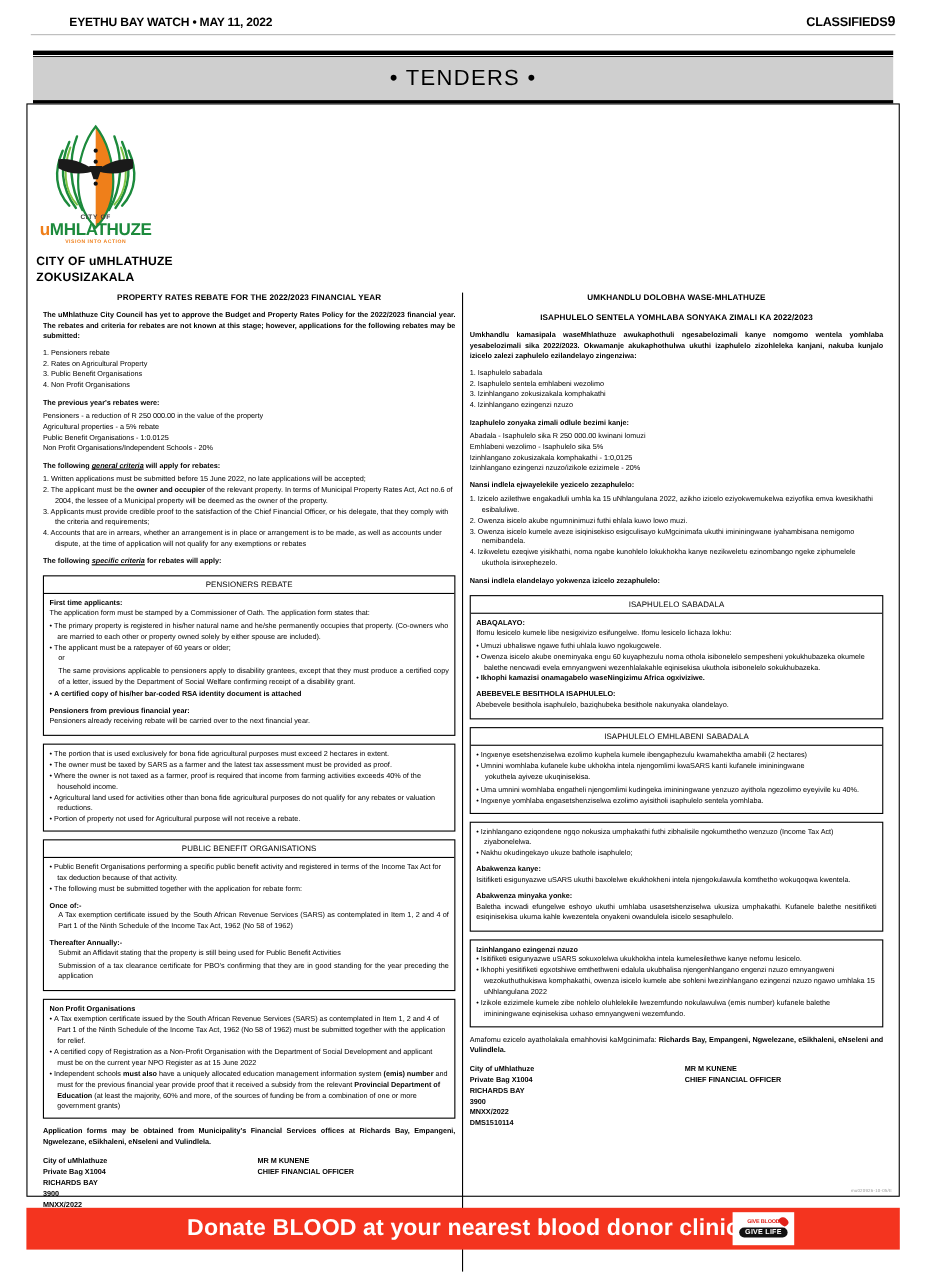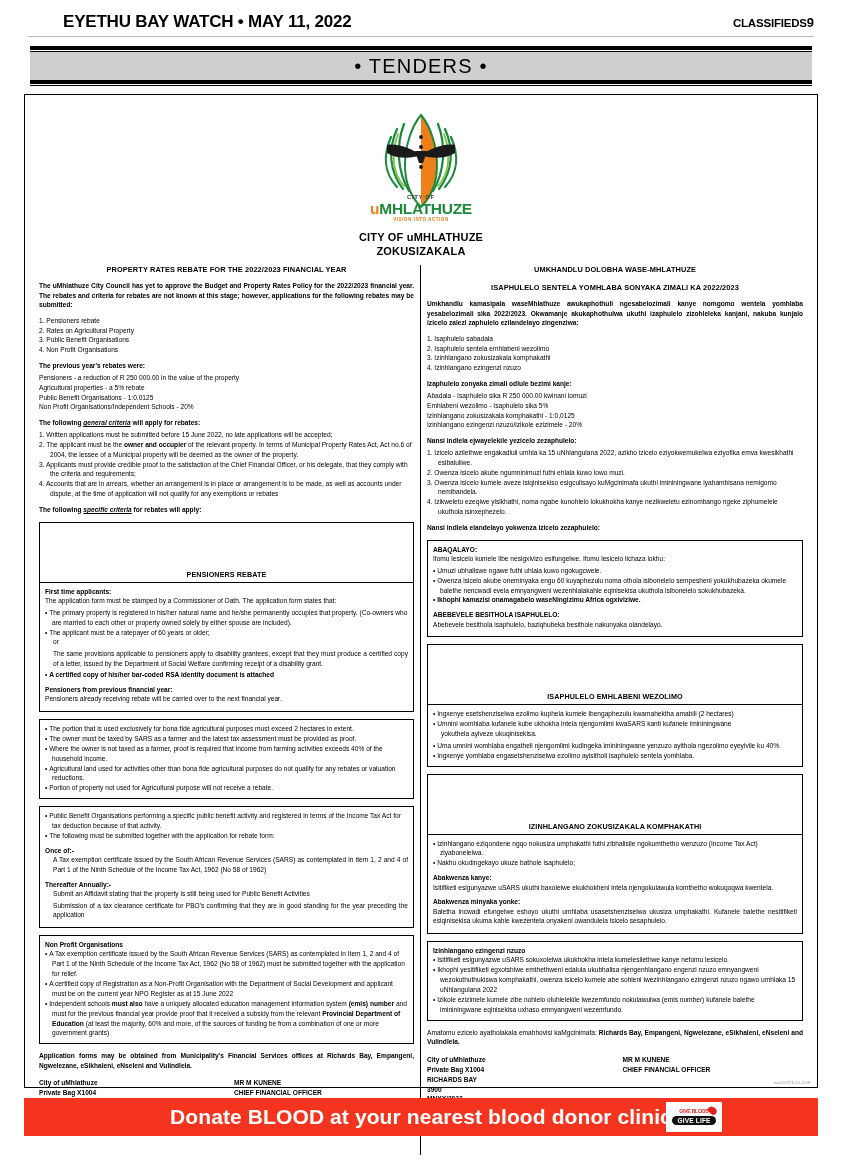--- a/index.html
+++ b/index.html
@@ -15,56 +15,56 @@
   }
 
   
   .runhead {
     position: absolute; left: 28px; top: 12px; width: 786px;
     display: flex; align-items: baseline;
     border-bottom: 1px solid #b9b9b9;
     padding-bottom: 4px;
   }
   .runhead-left {
-    font-size: 17px; font-weight: bold; letter-spacing: -0.2px;
+    font-size: 11px; font-weight: bold; letter-spacing: -0.2px;
     white-space: nowrap;
     padding-left: 35px;
   }
   .runhead-spacer { flex: 1 1 auto; }
   .runhead-cat {
     font-size: 11.5px; font-weight: bold; letter-spacing: -0.2px;
   }
   .runhead-page { font-size: 13px; font-weight: bold; }
 
   
   .tenders-wrap {
     position: absolute; left: 30px; top: 46px; width: 782px;
   }
   .rule-thick { height: 4px; background: #000; }
   .rule-thin  { height: 1px; background: #000; margin-top: 1px; }
   .tenders-bar {
-    background: #cfcfcf; height: 28px;
+    background: #cfcfcf; height: 39px;
     display: flex; align-items: center; justify-content: center;
   }
   .tenders-bar span {
     font-size: 20px; font-weight: normal; letter-spacing: 1.2px;
     font-family: "Liberation Sans", sans-serif;
   }
 
   
   .advert {
     position: absolute; left: 24px; top: 94px;
     width: 794px; height: 994px;
     border: 1px solid #000;
     background: #fff;
     padding: 6px 8px 4px 8px;
   }
 
   
-  .logo-area { text-align: center; padding-top: 6px; }
+  .logo-area { text-align: left; padding-top: 6px; }
   .logo-svg { display: inline-block; }
   .org-title {
     font-size: 11px; font-weight: bold; margin-top: 4px; letter-spacing:.2px;
   }
   .org-sub {
     font-size: 11px; font-weight: bold; margin-top: 2px; letter-spacing:.2px;
   }
 
   
   .cols {
@@ -96,24 +96,23 @@
   .bullets { list-style: none; font-size: 6.6px; line-height: 1.5; }
   .bullets li { padding-left: 7px; text-indent: -7px; margin-bottom: 0px; }
   .bullets li:before { content: "\2022\00a0"; }
   .indent { padding-left: 8px; }
   .u { text-decoration: underline; font-style: italic; }
   .bold { font-weight: bold; }
 
   
   .sect { border: 1px solid #000; margin: 7px 0; }
   .sect-title {
-    text-align: center; font-weight: bold; font-size: 7.2px;
+    text-align: center; font-weight: normal; font-size: 7.2px;
     border-bottom: 1px solid #000; padding: 3px 0 3px 0;
     letter-spacing: .1px;
-    margin-top: 44px;
   }
   .sect-body { padding: 4px 5px 5px 5px; }
 
   .sig { font-size: 6.6px; line-height: 1.5; margin-top: 8px; }
   .sig-row { display: flex; }
   .sig-col-a { width: 52%; }
   .sig-col-b { width: 48%; }
 
   .watermark {
     position: absolute; right: 6px; bottom: 2px;
@@ -275,20 +274,21 @@
               </div>
               <div class="bullets">
                 <li>Agricultural land used for activities other than bona fide agricultural purposes do not qualify for any rebates or valuation reductions.</li>
               </div>
               <div class="bullets">
                 <li>Portion of property not used for Agricultural purpose will not receive a rebate.</li>
               </div>
             </div>
           </div>
           <div class="sect">
+            <div class="sect-title">PUBLIC BENEFIT ORGANISATIONS</div>
             <div class="sect-body">
               <div class="bullets">
                 <li>Public Benefit Organisations performing a specific public benefit activity and registered in terms of the Income Tax Act for tax deduction because of that activity.</li>
               </div>
               <div class="bullets">
                 <li>The following must be submitted together with the application for rebate form:</li>
               </div>
               <div class="lead" style="margin-top: 5px;">Once of:-</div>
               <div class="para tight indent">A Tax exemption certificate issued by the South African Revenue Services (SARS) as contemplated in Item 1, 2 and 4 of Part 1 of the Ninth Schedule of the Income Tax Act, 1962 (No 58 of 1962)</div>
               <div class="lead" style="margin-top: 5px;">Thereafter Annually:-</div>
@@ -348,56 +348,56 @@
       <div class="para b tight">Nansi indlela ejwayelekile yezicelo zezaphulelo:</div>
       <ul class="numlist hang" id="zu-general">
           <li>1. Izicelo azilethwe engakadluli umhla ka 15 uNhlangulana 2022, azikho izicelo eziyokwemukelwa eziyofika emva kwesikhathi esibaluliwe.</li>
           <li>2. Owenza isicelo akube ngumninimuzi futhi ehlala kuwo lowo muzi.</li>
           <li>3. Owenza isicelo kumele aveze isiqinisekiso esigculisayo kuMgcinimafa ukuthi imininingwane iyahambisana nemigomo nemibandela.</li>
           <li>4. Izikweletu ezeqiwe yisikhathi, noma ngabe kunohlelo lokukhokha kanye nezikweletu ezinombango ngeke ziphumelele ukuthola isinxephezelo.</li>
         </ul>
       <div class="para b">Nansi indlela elandelayo yokwenza izicelo zezaphulelo:</div>
       <div id="zu-sections">
           <div class="sect">
+            <div class="sect-title">ISAPHULELO SABADALA</div>
             <div class="sect-body">
               <div class="lead">ABAQALAYO:</div>
               <div class="para tight">Ifomu lesicelo kumele libe nesigxivizo esifungelwe.   Ifomu lesicelo lichaza lokhu:</div>
               <div class="bullets">
                 <li>Umuzi ubhaliswe ngawe futhi uhlala kuwo ngokugcwele.</li>
               </div>
               <div class="bullets">
                 <li>Owenza isicelo akube oneminyaka engu 60 kuyaphezulu noma othola  isibonelelo sempesheni yokukhubazeka okumele balethe nencwadi evela emnyangweni wezenhlalakahle eqinisekisa ukuthola isibonelelo sokukhubazeka.</li>
               </div>
               <div class="bullets bold">
                 <li>Ikhophi kamazisi onamagabelo waseNingizimu Africa ogxiviziwe.</li>
               </div>
               <div class="lead" style="margin-top: 5px;">ABEBEVELE BESITHOLA ISAPHULELO:</div>
               <div class="para tight">Abebevele besithola isaphulelo, baziqhubeka besithole nakunyaka olandelayo.</div>
             </div>
           </div>
           <div class="sect">
-            <div class="sect-title">ISAPHULELO EMHLABENI WEZOLIMO</div>
+            <div class="sect-title">ISAPHULELO EMHLABENI SABADALA</div>
             <div class="sect-body">
               <div class="bullets">
                 <li>Ingxenye esetshenziselwa ezolimo kuphela kumele ibengaphezulu kwamahektha amabili (2 hectares)</li>
               </div>
               <div class="bullets">
                 <li>Umnini womhlaba kufanele kube ukhokha intela njengomlimi kwaSARS kanti kufanele imininingwane</li>
               </div>
               <div class="para tight indent">yokuthela  ayiveze ukuqinisekisa.</div>
               <div class="bullets">
                 <li>Uma umnini womhlaba engatheli njengomlimi kudingeka imininingwane yenzuzo ayithola ngezolimo eyeyivile ku 40%.</li>
               </div>
               <div class="bullets">
                 <li>Ingxenye yomhlaba engasetshenziselwa ezolimo  ayisitholi isaphulelo sentela yomhlaba.</li>
               </div>
             </div>
           </div>
           <div class="sect">
-            <div class="sect-title">IZINHLANGANO ZOKUSIZAKALA KOMPHAKATHI</div>
             <div class="sect-body">
               <div class="bullets">
                 <li>Izinhlangano eziqondene ngqo nokusiza umphakathi futhi zibhalisile ngokumthetho wenzuzo (Income Tax Act) ziyabonelelwa.</li>
               </div>
               <div class="bullets">
                 <li>Nakhu okudingekayo ukuze bathole isaphulelo;</li>
               </div>
               <div class="lead" style="margin-top: 5px;">Abakwenza kanye:</div>
               <div class="para tight">Isitifiketi esigunyazwe uSARS ukuthi baxolelwe ekukhokheni intela njengokulawula komthetho wokuqoqwa kwentela.</div>
               <div class="lead" style="margin-top: 5px;">Abakwenza minyaka yonke:</div>

